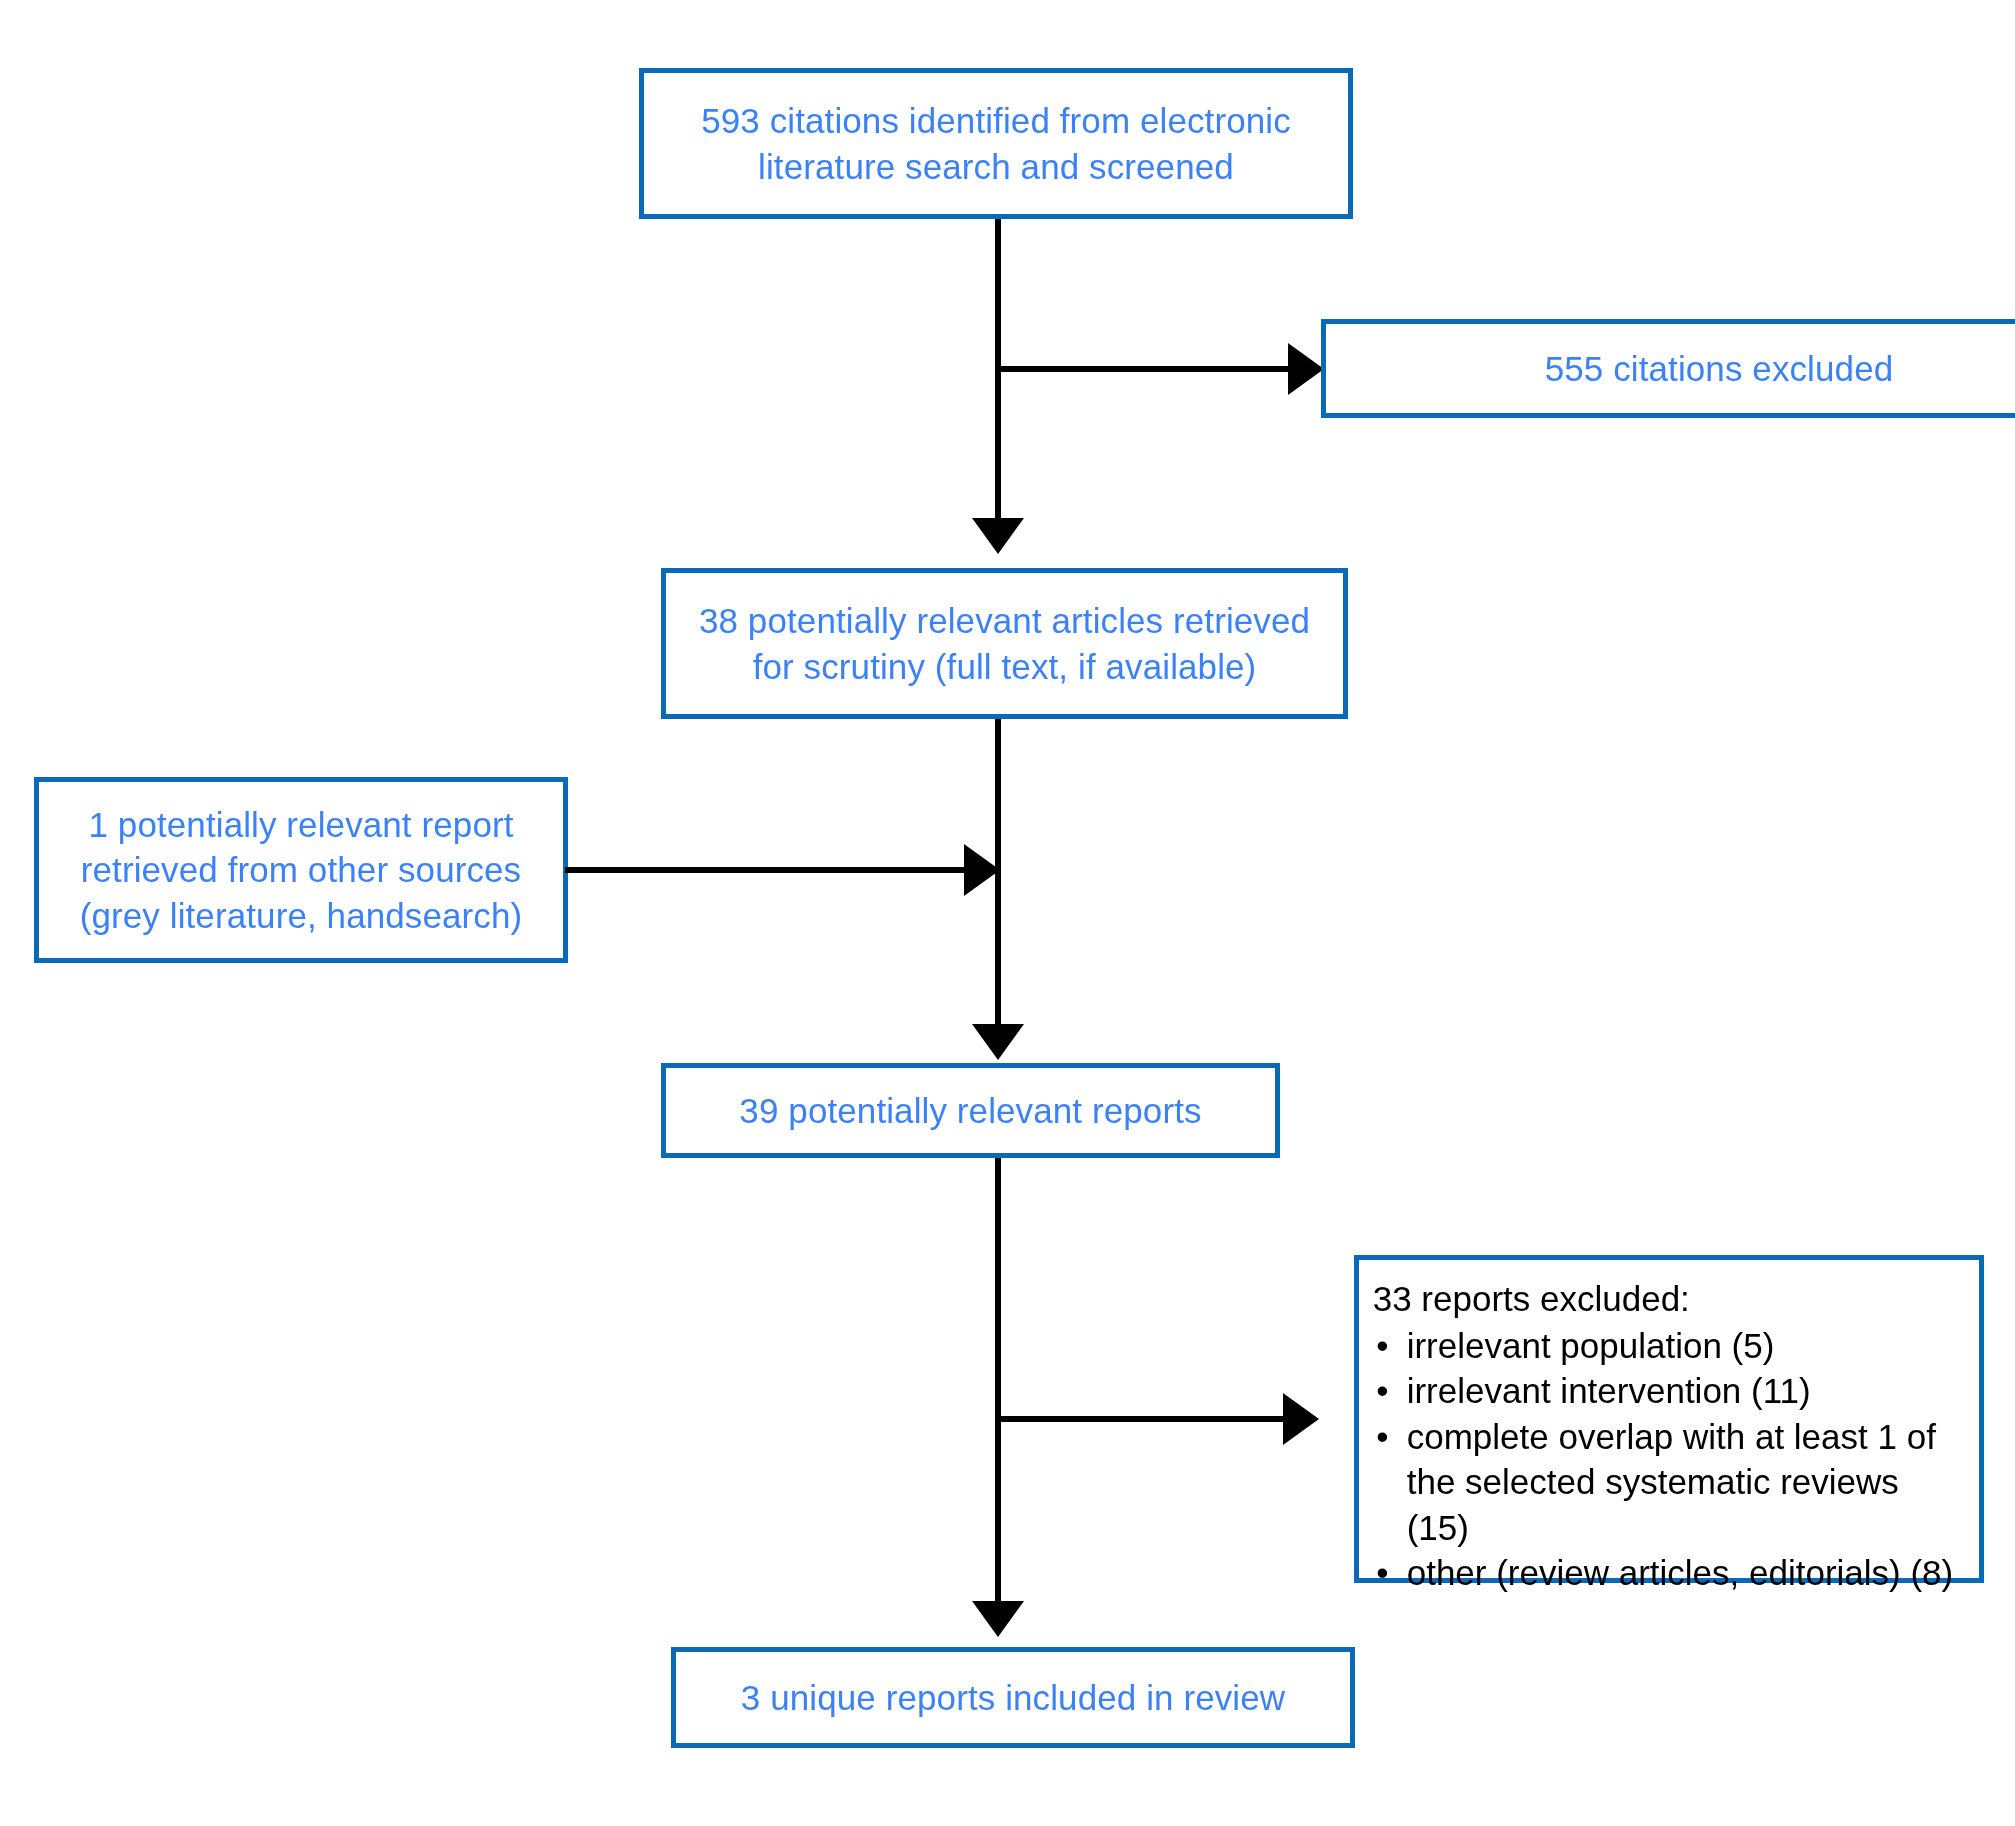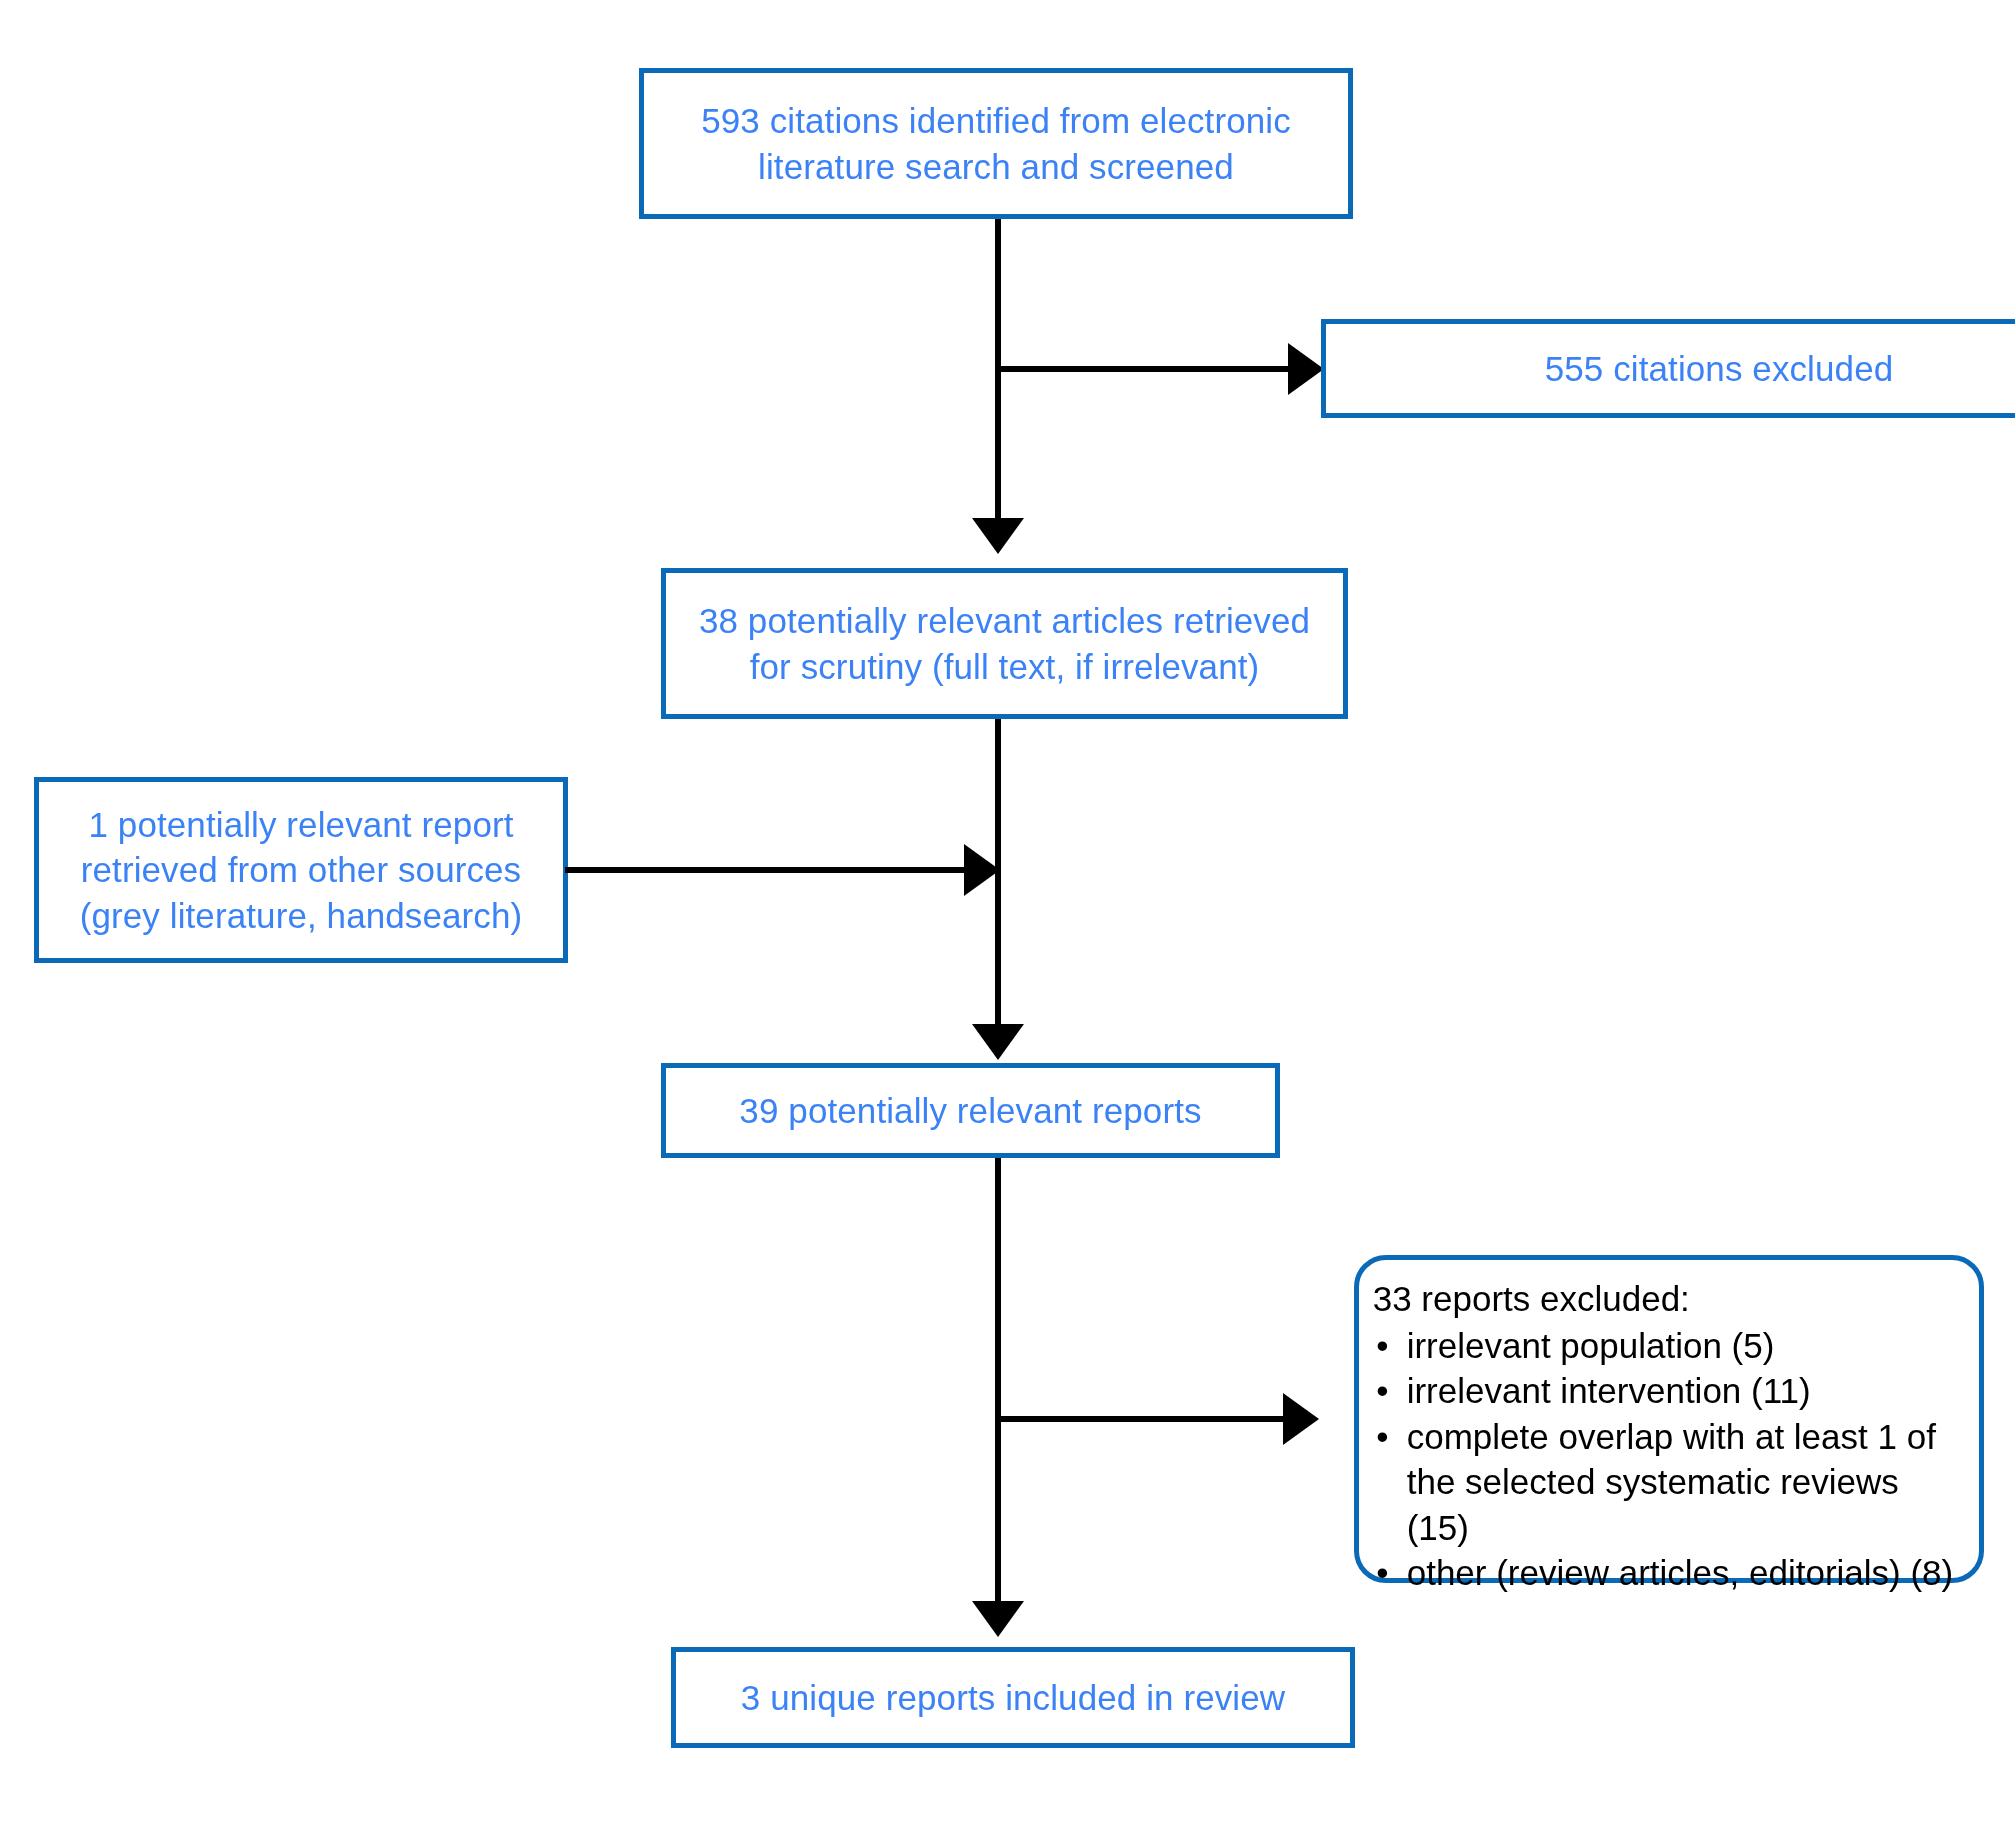--- a/index.html
+++ b/index.html
@@ -37,21 +37,21 @@
     padding: 0 12px;
   }
   
   #box-identified   { left: 639px; top: 68px;  width: 714px; height: 151px; }
   #box-citations-excluded { left: 1321px; top: 319px; width: 796px; height: 99px; }
   #box-retrieved    { left: 661px; top: 568px; width: 687px; height: 151px; }
   #box-other-sources{ left: 34px;   top: 777px; width: 534px; height: 186px; }
   #box-reports      { left: 661px; top: 1063px; width: 619px; height: 95px; }
   #box-reports-excluded {
       left: 1354px; top: 1255px; width: 630px; height: 328px;
-      display: block; text-align: left; border-radius: 32px;
+      display: block; text-align: left;
   }
   #box-included     { left: 671px; top: 1647px; width: 684px; height: 101px; }
 
   
   .excl-wrap {
     padding: 15.5px 13.7px 0 13.7px;
     color: #000000;
     font-size: 35px;
     line-height: 1.30;
   }
@@ -138,21 +138,21 @@
   <div class="hline" id="branch-1-line"></div>
   <div class="arrow-right" id="branch-1-head"></div>
 
   <div class="box" id="box-citations-excluded">
     <div class="txt">555 citations excluded</div>
   </div>
 
   <div class="box" id="box-retrieved">
     <div class="txt">
       <span>38 potentially relevant articles retrieved</span><br>
-      <span>for scrutiny (full text, if irrelevant)</span>
+      <span>for scrutiny (full text, if available)</span>
     </div>
   </div>
 
   <div class="vline" id="spine-2"></div>
   <div class="arrow-down" id="arrowhead-2"></div>
 
   <div class="box" id="box-other-sources">
     <div class="txt">
       <span>1 potentially relevant report</span><br>
       <span>retrieved from other sources</span><br>

